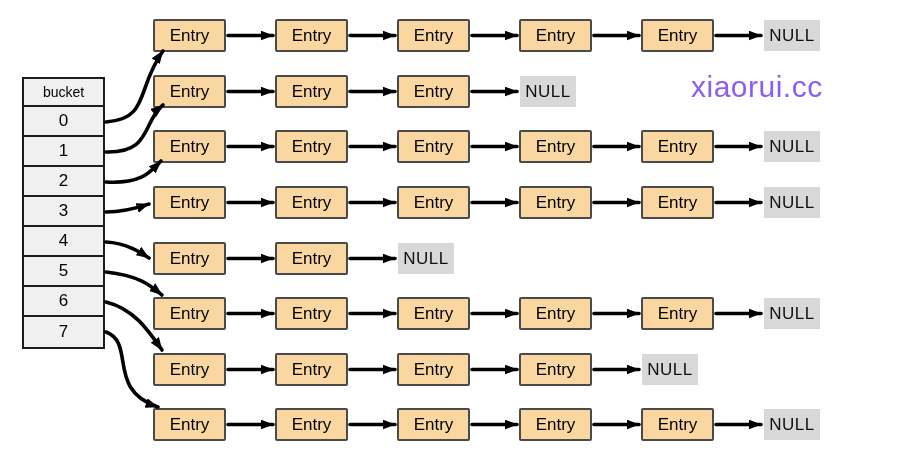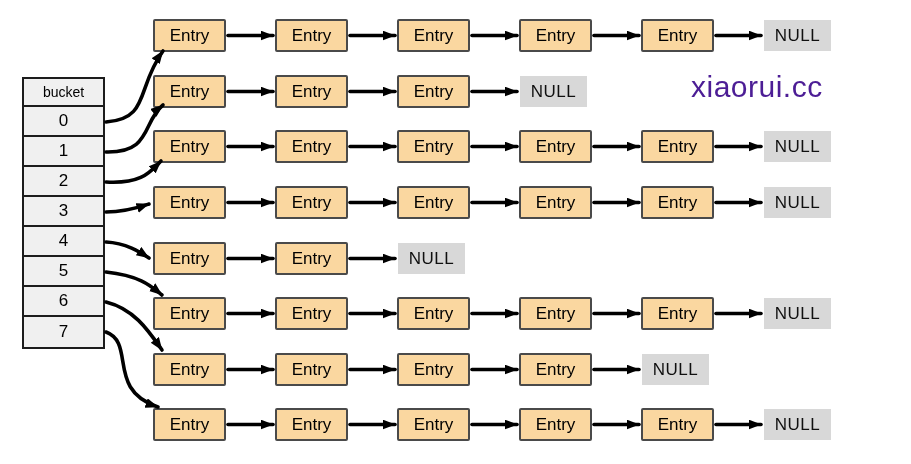--- a/index.html
+++ b/index.html
@@ -20,21 +20,21 @@
     font-size:17px;color:#000;border-bottom:2px solid #1c1c1c;box-sizing:border-box;
   }
   .bcell:last-child{border-bottom:none;}
   .entry{
     position:absolute;width:73px;height:33px;box-sizing:border-box;
     background:#FAD7A0;border:2px solid #4a4a4a;border-radius:2px;
     display:flex;align-items:center;justify-content:center;
     font-size:17px;color:#000;
   }
   .nullbox{
-    position:absolute;width:67px;height:31px;box-sizing:border-box;
+    position:absolute;width:56px;height:31px;box-sizing:border-box;
     background:#D8D8D8;
     display:flex;align-items:center;justify-content:center;
     font-size:17px;color:#101010;letter-spacing:0.5px;
   }
   #arrows{position:absolute;left:0;top:0;width:911px;height:464px;pointer-events:none;}
   .arrow{fill:none;stroke:#000;stroke-width:3.6px;stroke-linecap:round;}
   .watermark{
     position:absolute;left:691px;top:70px;
     font-size:30px;font-weight:400;letter-spacing:0.5px;
   }
@@ -146,14 +146,14 @@
       <path d="M106,122 C150,119 136,88 163,51" class="arrow" marker-end="url(#ah)"></path>
       <path d="M106,152 C152,153 142,122 163,105" class="arrow" marker-end="url(#ah)"></path>
       <path d="M106,182 C142,184 150,172 161,161" class="arrow" marker-end="url(#ah)"></path>
       <path d="M106,212 C126,212 140,207 149,204" class="arrow" marker-end="url(#ah)"></path>
       <path d="M106,242 C126,243 140,252 149,258" class="arrow" marker-end="url(#ah)"></path>
       <path d="M106,272 C142,276 152,287 162,295" class="arrow" marker-end="url(#ah)"></path>
       <path d="M106,302 C134,309 148,330 162,350" class="arrow" marker-end="url(#ah)"></path>
       <path d="M106,332 C136,343 106,390 158,407" class="arrow" marker-end="url(#ah)"></path>
     </svg>
 
-  <div class="watermark" style="color: #4c1d95; text-align: center;">xiaorui.cc</div>
+  <div class="watermark" style="color: #8b5cf6; text-align: center;">xiaorui.cc</div>
 </div>
 
 </body></html>

